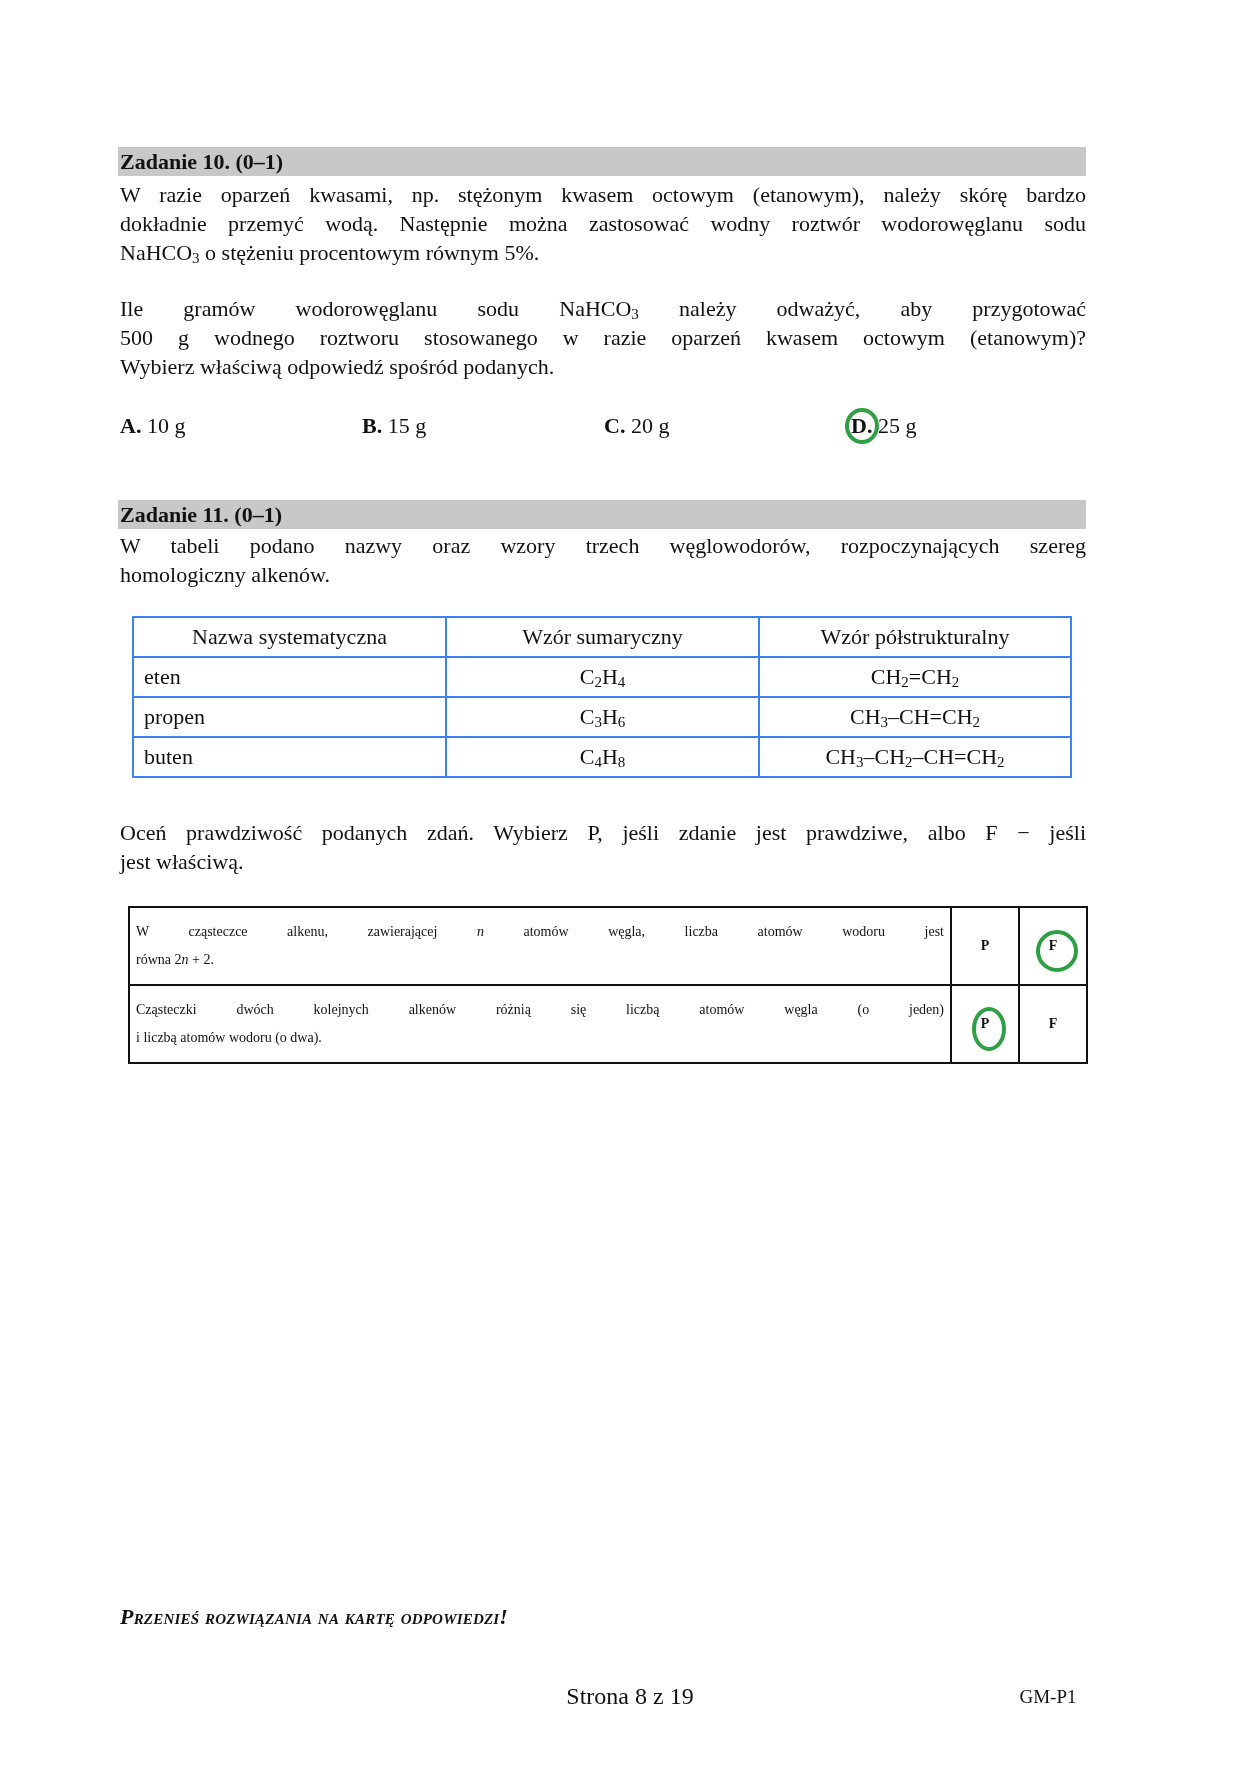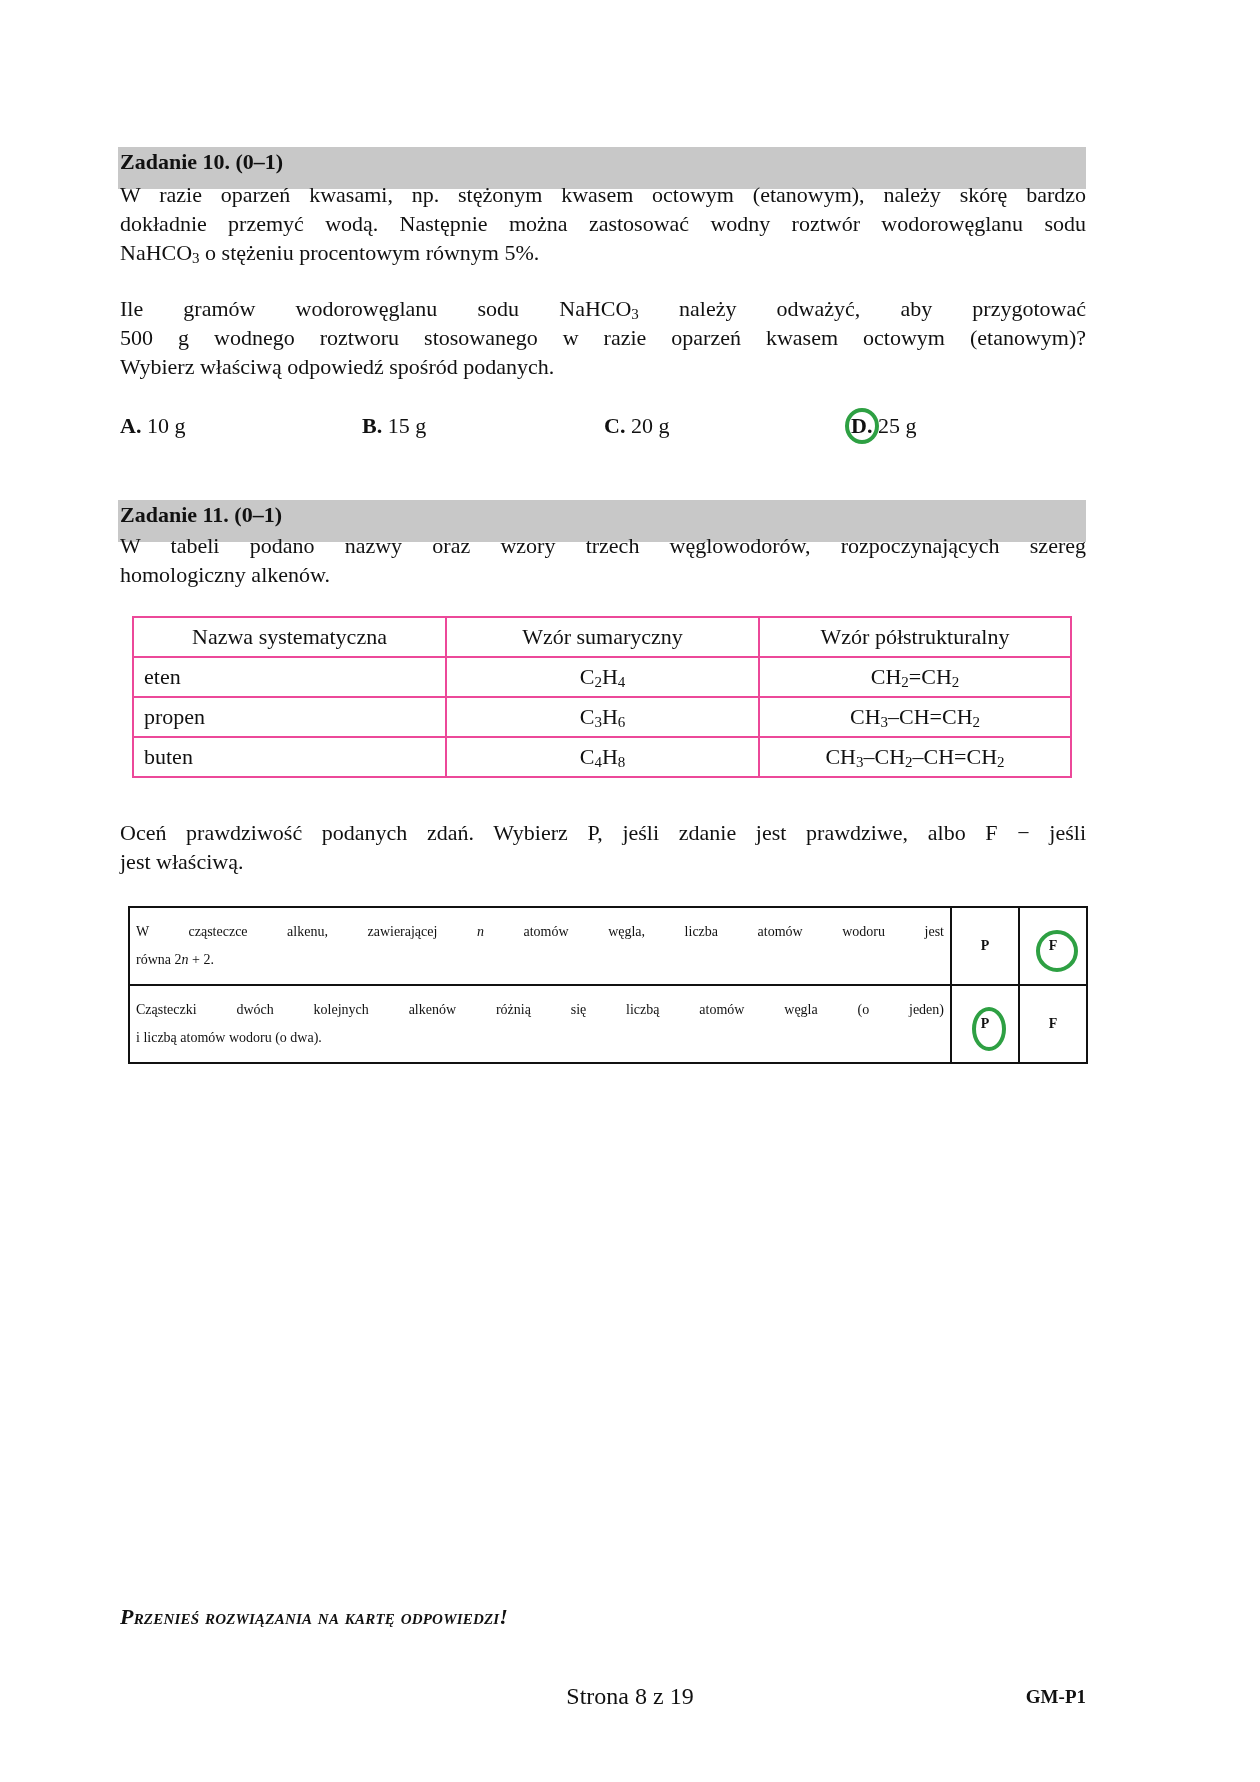--- a/index.html
+++ b/index.html
@@ -3,21 +3,21 @@
 <meta charset="utf-8">
 <style>
   html, body { margin: 0; padding: 0; background: #ffffff; }
   body {
     width: 1260px; height: 1782px; position: relative; overflow: hidden;
     font-family: "Liberation Serif", "DejaVu Serif", serif;
     color: #111111;
   }
   .abs { position: absolute; }
   .task-header {
-    left: 118px; width: 968px; height: 42px;
+    left: 118px; width: 968px; height: 29px;
     background: #c8c8c8;
     font-weight: bold; font-size: 22px; line-height: 29px;
     padding-left: 2px; box-sizing: border-box;
   }
   .para {
     left: 120px; width: 966px;
     font-size: 22px; line-height: 29px;
     text-align: justify;
   }
   .para.bold { font-weight: normal; }
@@ -27,42 +27,42 @@
   .opt-letter { position: relative; display: inline-block; font-weight: bold; }
   .circle-mark {
     position: absolute; border: 4px solid #2ea043; border-radius: 50%;
     box-sizing: border-box; pointer-events: none;
   }
   table.data-table {
     position: absolute; left: 132px; top: 616px; width: 940px;
     border-collapse: collapse; font-size: 22px;
   }
   table.data-table td, table.data-table th {
-    border: 2px solid #ec4899; height: 40px; padding: 0 10px;
+    border: 2px solid #3b82f6; height: 40px; padding: 0 10px;
     font-weight: normal; box-sizing: border-box;
   }
   table.data-table th { text-align: center; }
   table.data-table td.c { text-align: center; }
   table.tf-table {
     position: absolute; left: 128px; top: 906px; width: 960px;
     border-collapse: collapse; font-size: 14px;
   }
   table.tf-table td {
     border: 2px solid #111; height: 78px; box-sizing: border-box;
     vertical-align: middle;
   }
   table.tf-table td.stmt { padding: 0 6px; line-height: 28px; text-align: justify; }
   table.tf-table td.choice { width: 68px; text-align: center; font-weight: bold; }
   .choice-wrap { position: relative; display: inline-block; }
   .footer-note {
     left: 120px; top: 1604px; font-style: italic; font-weight: bold;
     font-size: 22px; font-variant: small-caps; letter-spacing: 0.2px;
   }
   .page-num { left: 0; width: 1260px; top: 1683px; text-align: center; font-size: 24px; }
-  .code { left: 1010px; top: 1686px; width: 76px; text-align: right; font-weight: bold; font-size: 19px; }
+  .code { left: 1010px; top: 1686px; width: 76px; text-align: center; font-weight: normal; font-size: 19px; }
 </style>
 </head>
 <body>
 
 <div class="abs task-header" style="top:147px;">Zadanie 10. (0–1)</div>
 
 <div class="abs para" style="top:180px;">
   <div class="just-line">W razie oparzeń kwasami, np. stężonym kwasem octowym (etanowym), należy skórę bardzo</div>
   <div class="just-line">dokładnie przemyć wodą. Następnie można zastosować wodny roztwór wodorowęglanu sodu</div>
   <div><span>NaHCO</span><sub>3</sub><span> o stężeniu procentowym równym 5%.</span></div>

